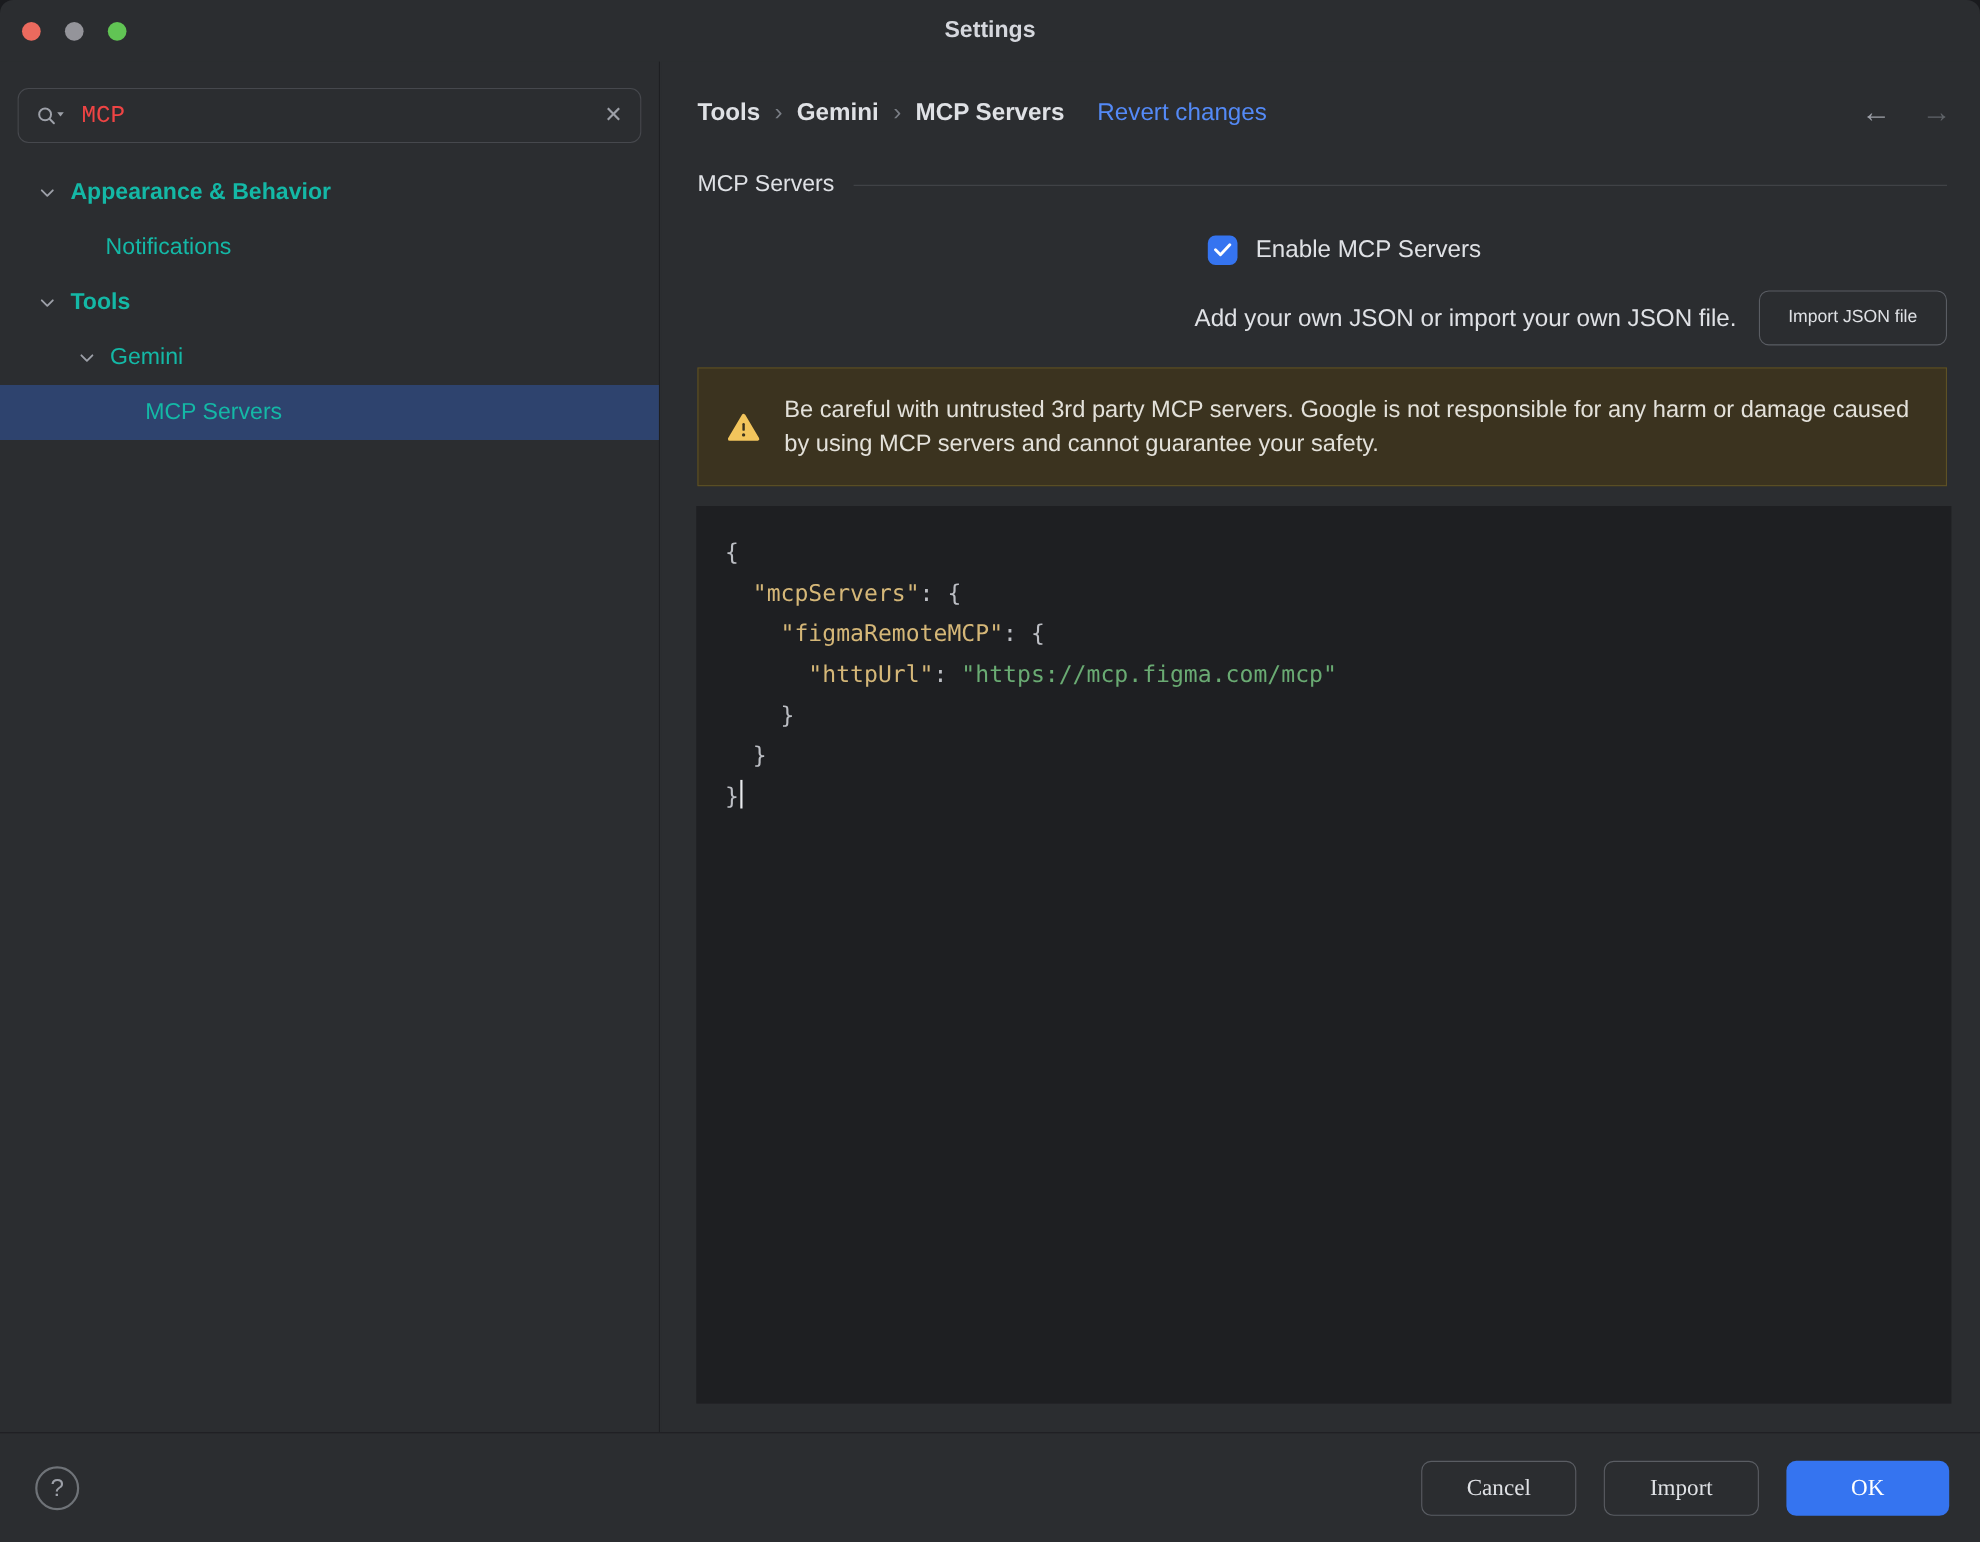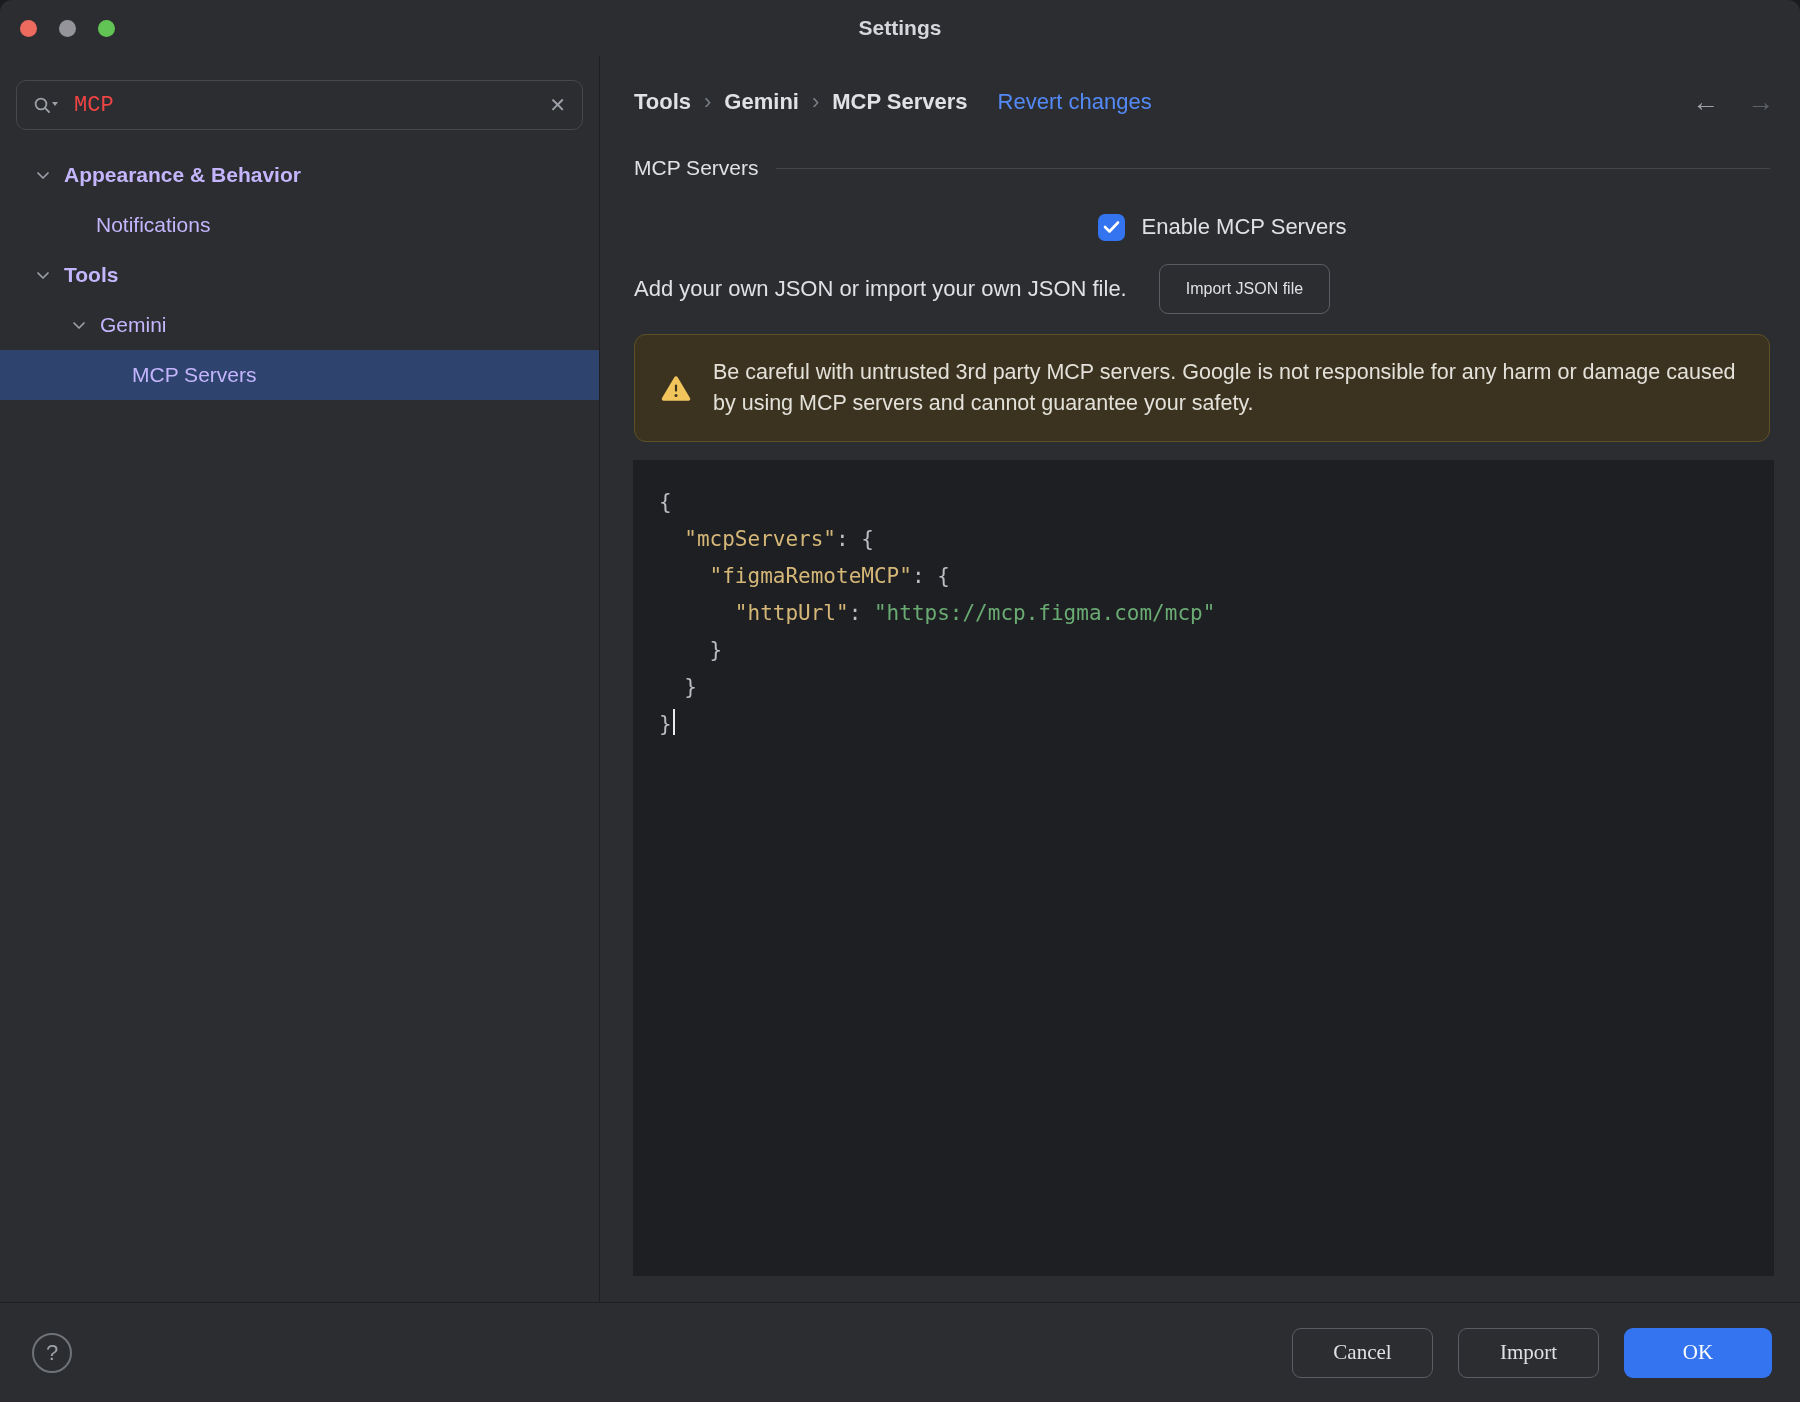--- a/index.html
+++ b/index.html
@@ -21,21 +21,21 @@
   .light.zoom{background:var(--traffic_zoom,#61c454);}
   .title{font-size:21px;font-weight:bold;color:#d5d7dd;}
 
   
   .sidebar{position:absolute;top:56px;left:0;width:600px;bottom:100px;background:#2b2d30;border-right:1px solid #1e1f22;}
   .search-wrap{margin:24px 16px 0 16px;height:50px;border:1px solid #46484d;border-radius:10px;display:flex;align-items:center;padding:0 16px;gap:13px;}
   .search-ic{display:flex;align-items:center;}
   .search-input{flex:1;background:transparent;border:none;outline:none;color:#ef4444;font-size:22px;font-family:Liberation Mono, monospace;padding:0;}
   .clear-x{color:#9da0a8;font-size:20px;line-height:1;}
   .tree{margin-top:20px;font-size:21px;}
-  .tree-row{height:50px;display:flex;align-items:center;color:#c4b5fd;}
+  .tree-row{height:50px;display:flex;align-items:center;color:#14b8a6;}
   .tree-row .chev{display:flex;align-items:center;margin-right:14px;}
   .lvl0{padding-left:36px;}
   .lvl1{padding-left:96px;}
   .lvl1c{padding-left:72px;}
   .lvl2{padding-left:132px;}
   .bold{font-weight:bold;}
   .tree-row.selected{background:var(--selection_blue,#2e436e);}
 
   
   .content{position:absolute;top:56px;left:601px;right:0;bottom:100px;background:#2b2d30;}
@@ -47,24 +47,24 @@
   .nav-arrows span{font-size:27px;line-height:1;}
   .back{color:#9da0a8;}
   .fwd{color:#5f6368;}
 
   .section-head{display:flex;align-items:center;gap:18px;margin:22px 30px 0 33px;height:44px;font-size:21px;color:#dfe1e5;}
   .rule{flex:1;height:1px;background:#43454a;}
 
   .check-row{display:flex;align-items:center;gap:16px;margin:12px 0 0 33px;height:50px;padding-left:11px;font-size:22px;justify-content:center;}
   .checkbox{width:27px;height:27px;border-radius:7px;background:var(--accent_blue,#3574f0);display:flex;align-items:center;justify-content:center;flex:none;}
 
-  .import-row{display:flex;align-items:center;gap:32px;margin:12px 30px 0 33px;height:50px;font-size:22px;}
+  .import-row{display:flex;align-items:center;gap:20px;margin:12px 30px 0 33px;height:50px;font-size:22px;justify-content:flex-end;}
   .import-btn{height:50px;padding:0 26px;border:1px solid #5a5d63;border-radius:9px;background:transparent;color:#dfe1e5;font-size:16px;font-family:inherit;cursor:pointer;}
 
-  .warning{display:flex;align-items:center;gap:22px;margin:20px 30px 0 33px;padding:22px 26px;background:var(--warning_bg,#3b331f);border:1px solid var(--warning_border,#5e5125);border-radius:12px;}
+  .warning{display:flex;align-items:center;gap:22px;margin:20px 30px 0 33px;padding:22px 26px;background:var(--warning_bg,#3b331f);border:1px solid var(--warning_border,#5e5125);border-radius:0;}
   .warn-ic{flex:none;display:flex;}
   .warn-text{font-size:21.5px;line-height:31px;color:#e3e1da;}
 
   .editor{position:absolute;left:32px;top:404px;right:26px;bottom:26px;background:#1e1f22;overflow:hidden;cursor:text;}
   .code{padding:24px 0 0 26px;font-family:"DejaVu Sans Mono",monospace;font-size:21px;line-height:37px;white-space:pre;color:var(--editor_punct,#bcbec4);}
   .tk-key{color:var(--editor_key,#d5b778);}
   .tk-str{color:var(--editor_string,#6aab73);}
   .tk-punc{color:var(--editor_punct,#bcbec4);}
   .tk-cursor{display:inline-block;width:2px;height:26px;background:#e8eaed;vertical-align:-4px;margin-left:1px;}
 

